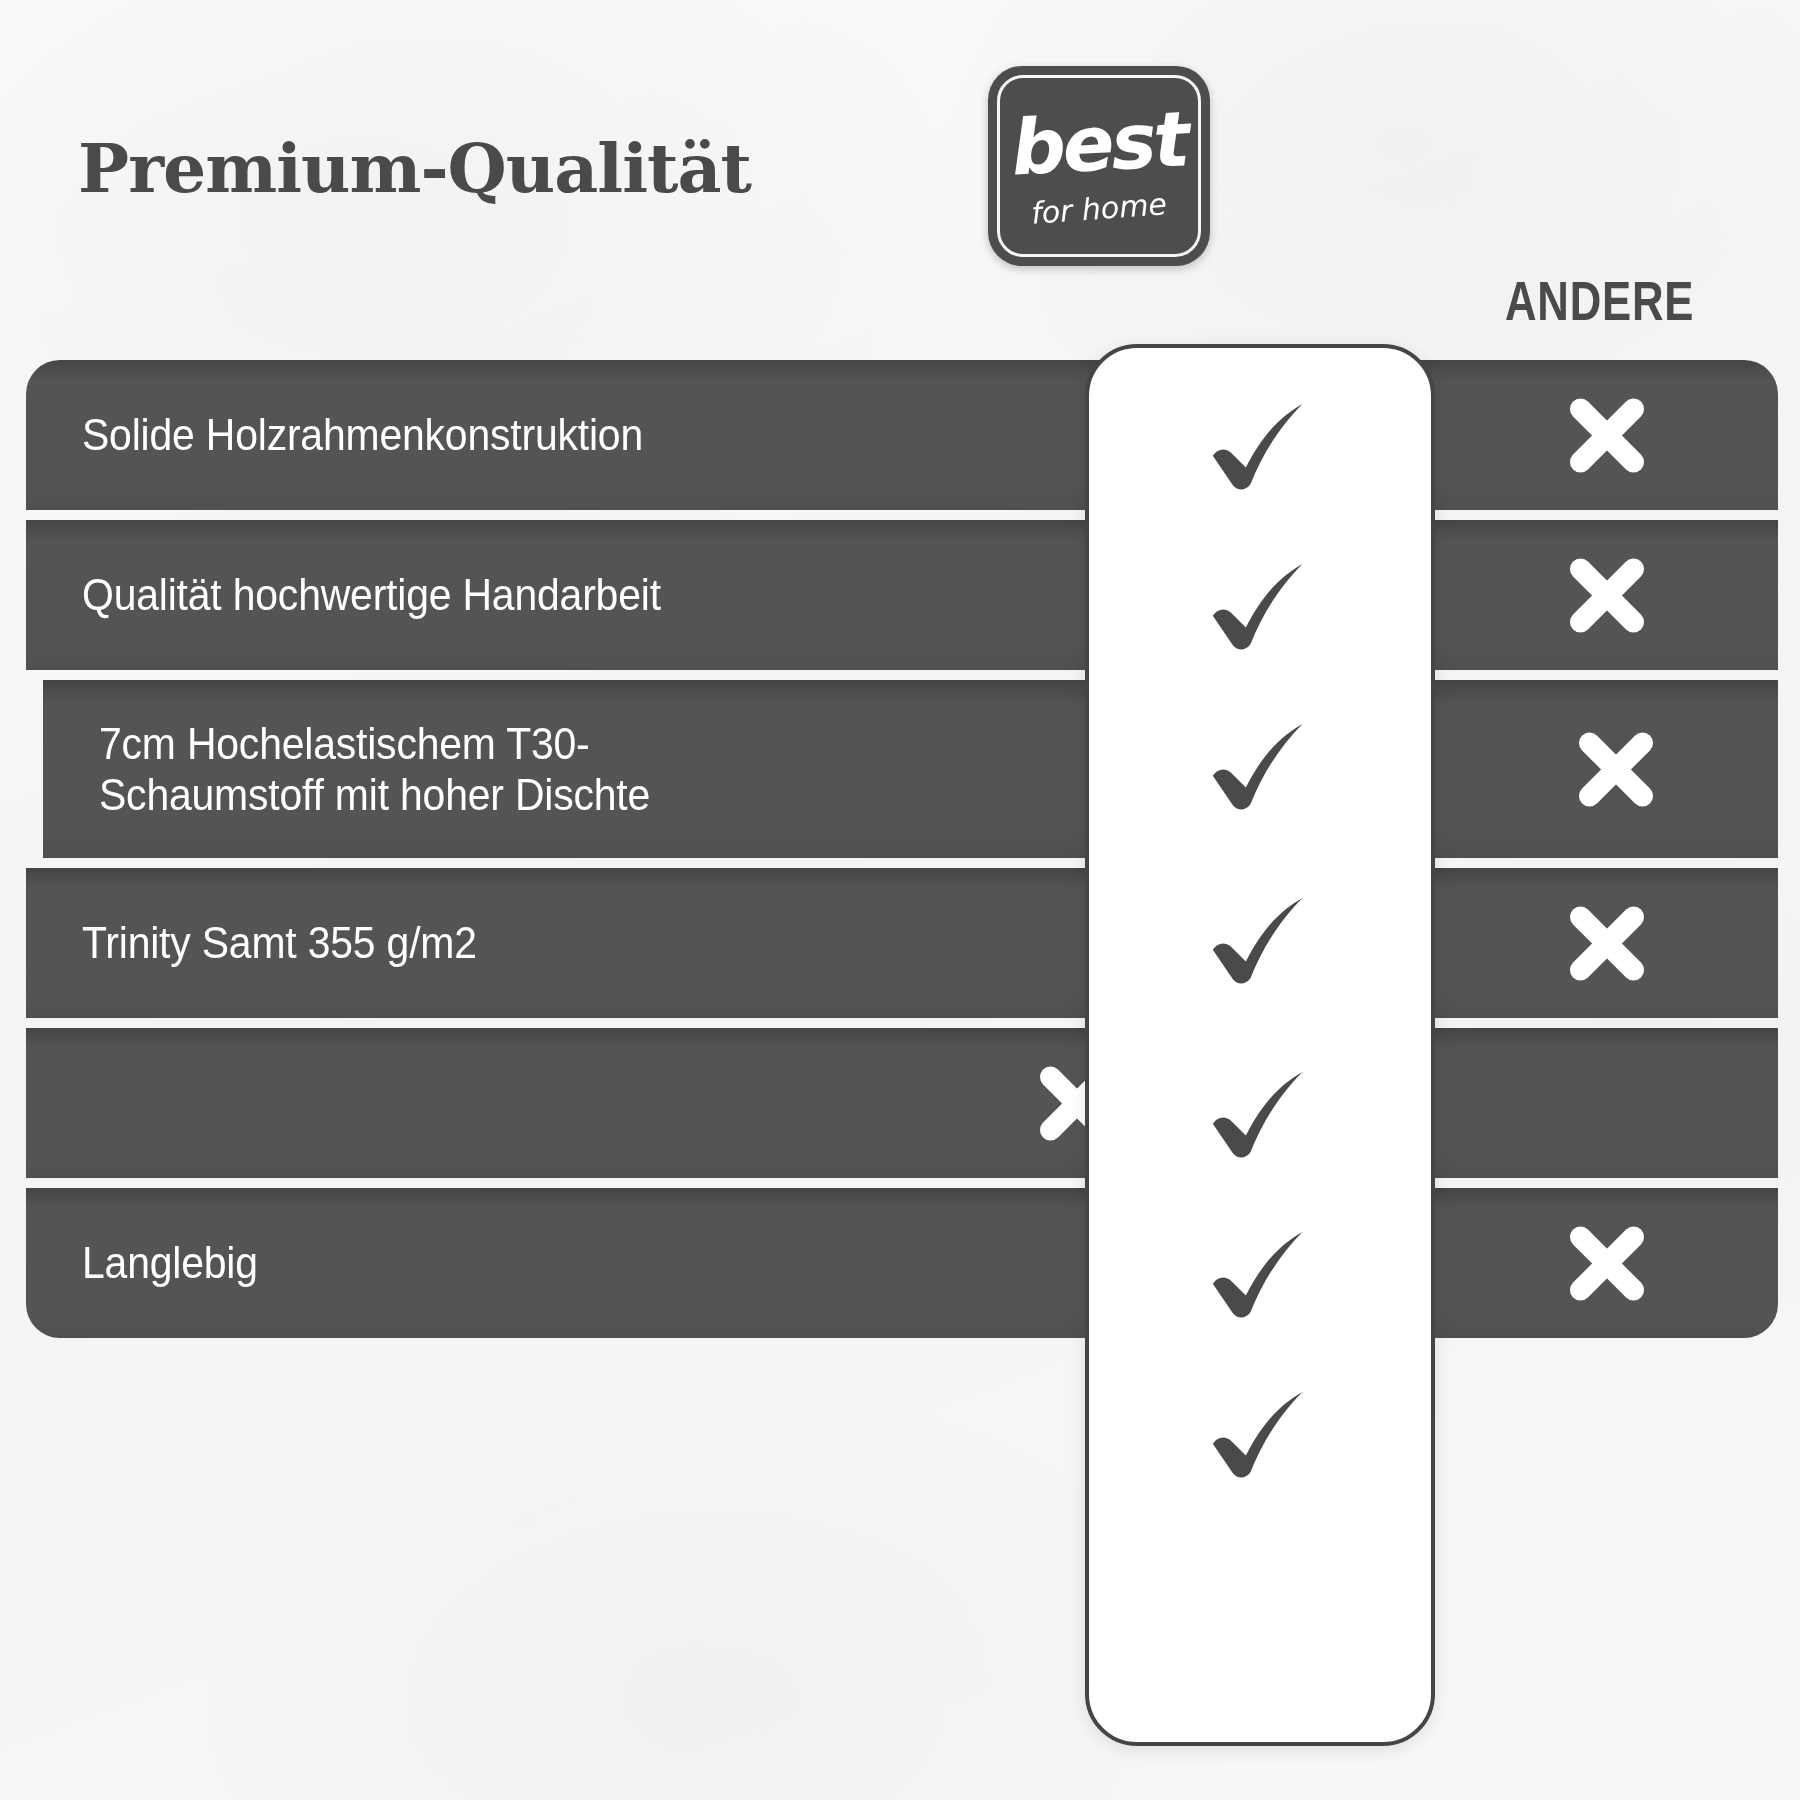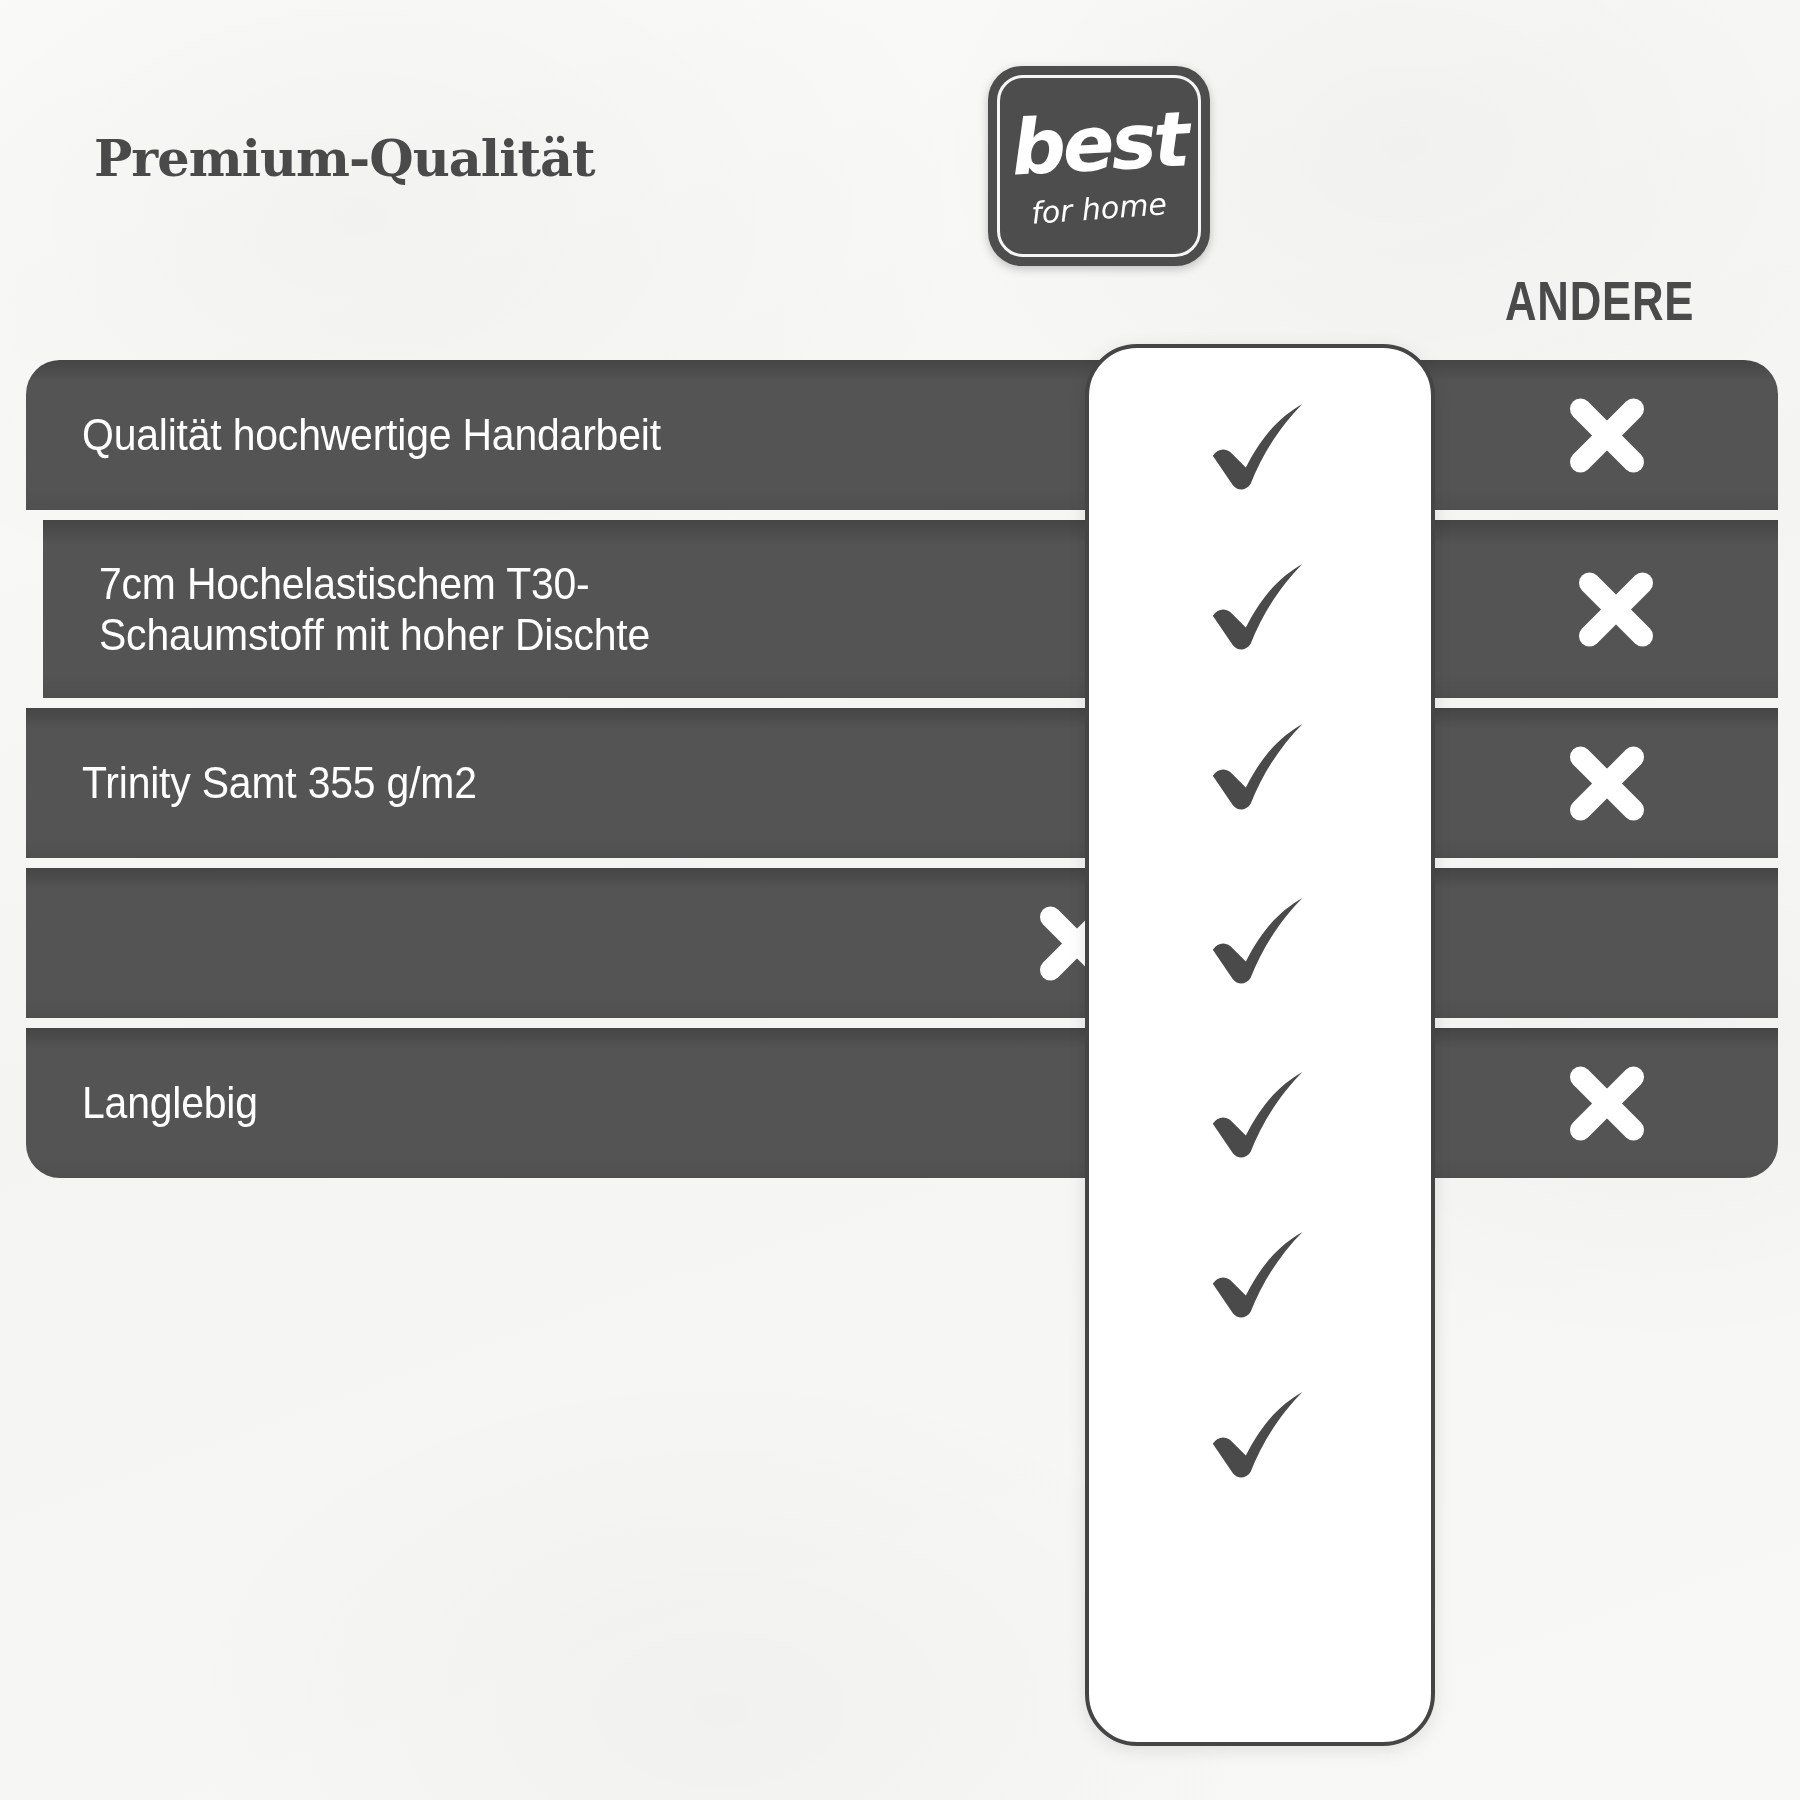--- a/index.html
+++ b/index.html
@@ -24,25 +24,25 @@
       radial-gradient(ellipse 700px 500px at 78% 8%,  rgba(0,0,0,0.022), rgba(0,0,0,0) 70%),
       radial-gradient(ellipse 800px 500px at 40% 95%, rgba(0,0,0,0.022), rgba(0,0,0,0) 70%),
       radial-gradient(ellipse 600px 400px at 92% 60%, rgba(0,0,0,0.018), rgba(0,0,0,0) 70%),
       linear-gradient(160deg, #fbfbfa 0%, #f4f4f3 45%, #f8f8f7 100%);
     pointer-events: none;
   }
 
   
   .page-title {
     position: absolute;
-    left: 94px;
+    left: 78px;
     top: 128px;
     font-family: "DejaVu Serif", "Liberation Serif", serif;
     font-weight: 700;
-    font-size: 51px;
+    font-size: 68px;
     letter-spacing: -1px;
     color: #4a4a4a;
     white-space: nowrap;
   }
 
   .logo-badge {
     position: absolute;
     left: 988px;
     top: 66px;
     width: 222px;
@@ -224,20 +224,32 @@
 <div class="logo-badge">
   <div class="logo-inner-ring"></div>
   <div class="logo-best">best</div>
   <div class="logo-forhome">for home</div>
 </div>
 
 <div class="andere-label">ANDERE</div>
 
 <div class="rows">
 
+  <div class="row row-h1">
+    <div class="row-label">
+      <div class="row-label-text">Solide Holzrahmenkonstruktion</div>
+    </div>
+    <div class="row-mid"></div>
+    <div class="row-right">
+      <div class="x-mark">
+          <span class="a"></span>
+          <span class="b"></span>
+        </div>
+    </div>
+  </div>
 
   <div class="row row-h1">
     <div class="row-label">
       <div class="row-label-text">Qualität hochwertige Handarbeit</div>
     </div>
     <div class="row-mid"></div>
     <div class="row-right">
       <div class="x-mark">
           <span class="a"></span>
           <span class="b"></span>

